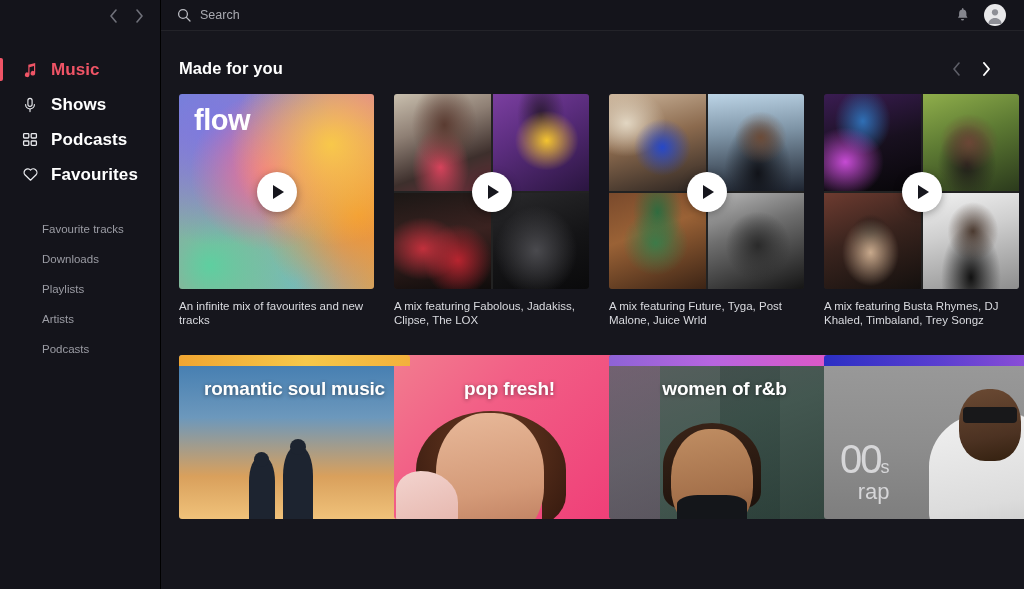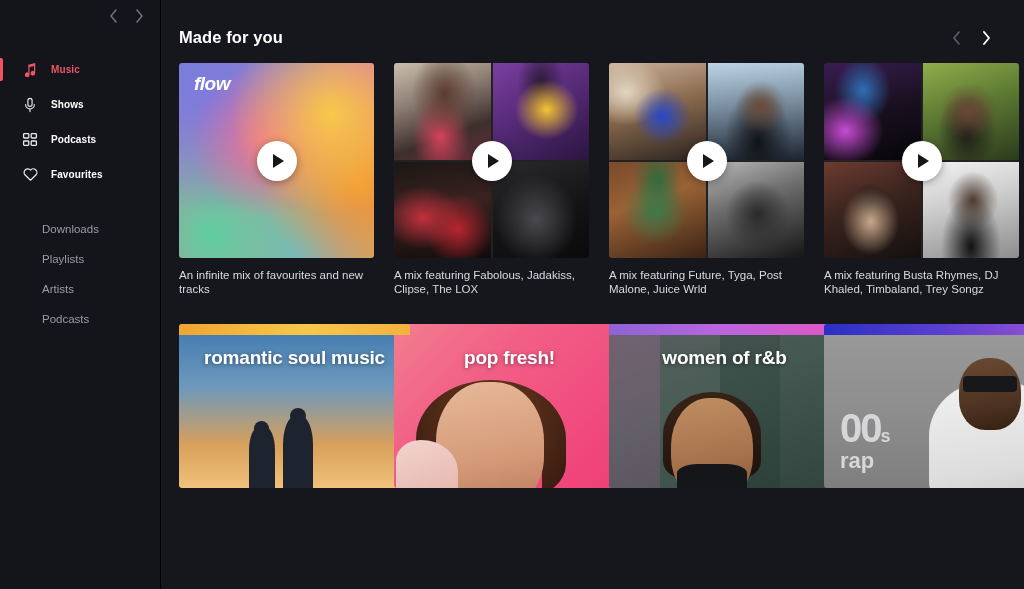--- a/index.html
+++ b/index.html
@@ -38,21 +38,21 @@
     position: relative;
     display: flex; align-items: center;
     height: 35px;
     padding-left: 21px;
     gap: 12px;
     cursor: pointer;
   }
   .nav-item .ico { width: 18px; height: 18px; display:flex; align-items:center; justify-content:center; flex: 0 0 18px; }
   .nav-item .ico svg { display:block; }
   .nav-item .lbl {
-    font-size: 10px; font-weight: bold;
+    font-size: 17px; font-weight: bold;
     letter-spacing: 0.1px;
     color: #ffffff;
   }
   .nav-item.active .lbl { color: #ef5466; }
   .nav-item.active .active-bar {
     position: absolute; left: 0; top: 6px;
     width: 3px; height: 23px;
     background: #ef5466;
     border-radius: 0 2px 2px 0;
   }
@@ -154,22 +154,22 @@
       radial-gradient(circle at 78% 26%, #f8c84a 0%, rgba(248,200,74,0) 48%),
       radial-gradient(circle at 92% 62%, #f2962f 0%, rgba(242,150,47,0) 45%),
       radial-gradient(circle at 46% 40%, #f2708f 0%, rgba(242,112,143,0) 50%),
       radial-gradient(circle at 20% 18%, #7b7ae0 0%, rgba(123,122,224,0) 52%),
       radial-gradient(circle at 16% 88%, #5ecfa0 0%, rgba(94,207,160,0) 56%),
       radial-gradient(circle at 60% 96%, #7fb0c7 0%, rgba(127,176,199,0) 52%),
       linear-gradient(140deg, #6f86d6 0%, #d978a0 45%, #f0a03c 100%);
   }
   .flow-word {
     position: absolute; left: 15px; top: 10px;
-    font-size: 19px; font-weight: bold; color: #fff;
-    letter-spacing: -0.5px; z-index: 5; font-style: italic;
+    font-size: 29px; font-weight: bold; color: #fff;
+    letter-spacing: -0.5px; z-index: 5;
   }
 
   
   .collage { display: grid; grid-template-columns: 1fr 1fr; grid-template-rows: 1fr 1fr; width: 100%; height: 100%; gap: 2px; }
   .tile { position: relative; overflow: hidden; }
   .tile::after {
     content: ""; position: absolute; inset: 0;
   }
 
   
@@ -282,22 +282,22 @@
     background: #18181a; border-radius: 4px;
   }
   .pl-00s .dread-l, .pl-00s .dread-r {
     position: absolute; bottom: 8px; width: 11px; height: 64px;
     background: linear-gradient(180deg,#30200f 0%,#1c1309 100%); border-radius: 6px;
   }
   .pl-00s .dread-l { right: 92px; }
   .pl-00s .dread-r { right: 26px; }
   .pl-00s .big {
     position: absolute; left: 16px; bottom: 16px; z-index: 5;
-    color: #d6d6d8; font-weight: bold; line-height: 1;
-    text-align: left;
+    color: #d6d6d8; font-weight: normal; line-height: 1;
+    text-align: right;
   }
   .pl-00s .big .n { font-size: 40px; letter-spacing: -2px; }
   .pl-00s .big .s { font-size: 18px; }
   .pl-00s .big .r { display: block; font-size: 22px; margin-top: 2px; }
 </style>
 </head>
 <body>
 
 <div class="app">
 
@@ -355,29 +355,55 @@
         <span class="ico" style="color:#e9eaee">
           <svg width="17" height="17" viewBox="0 0 17 17" fill="none" stroke="currentColor" stroke-width="1.2" stroke-linejoin="round">
             <path d="M8.5 14.2 2.9 8.8A3.3 3.3 0 0 1 8.5 4.2a3.3 3.3 0 0 1 5.6 4.6z"></path>
           </svg>
         </span>
         <span class="lbl">Favourites</span>
       </div>
     </nav>
 
     <nav class="nav-sub">
+      <span class="sub-item">Favourite tracks</span>
       <span class="sub-item">Downloads</span>
       <span class="sub-item">Playlists</span>
       <span class="sub-item">Artists</span>
       <span class="sub-item">Podcasts</span>
     </nav>
   </aside>
 
   <section class="main">
 
+    <header class="topbar">
+      <div class="search-wrap">
+        <span class="search-ico">
+          <svg width="14" height="14" viewBox="0 0 14 14" fill="none" stroke="currentColor" stroke-width="1.3" stroke-linecap="round">
+            <circle cx="6" cy="6" r="4.4"></circle>
+              <line x1="9.4" y1="9.4" x2="13" y2="13"></line>
+          </svg>
+        </span>
+        <input class="search-input" type="text" placeholder="Search" style="">
+      </div>
+      <div class="topbar-right">
+        <span class="bell">
+          <svg width="15" height="16" viewBox="0 0 15 16" fill="currentColor">
+            <path d="M7.5 1.1a1 1 0 0 1 1 1v.5a3.9 3.9 0 0 1 2.9 3.8v2.3l1.1 2.1H3l1.1-2.1V6.4a3.9 3.9 0 0 1 2.9-3.8v-.5a1 1 0 0 1 .5-1z"></path>
+            <path d="M6.0 12.0h3.0a1.5 1.5 0 0 1-3.0 0z"></path>
+          </svg>
+        </span>
+        <span class="avatar">
+          <svg width="22" height="22" viewBox="0 0 22 22">
+            <circle cx="11" cy="8.3" r="3.1" fill="#8e8f96"></circle>
+            <path d="M4.4 20c0-3.8 3-6.1 6.6-6.1s6.6 2.3 6.6 6.1z" fill="#8e8f96"></path>
+          </svg>
+        </span>
+      </div>
+    </header>
 
     <div class="content">
 
       <div class="section">
         <div class="section-head">
           <h2 class="section-title">Made for you</h2>
           <div class="carousel-arrows">
             <span class="carr dim">
               <svg width="9" height="14" viewBox="0 0 9 14" fill="none" stroke="currentColor" stroke-width="1.6" stroke-linecap="round" stroke-linejoin="round">
                   <polyline points="7,1 2,7 7,13"></polyline>

